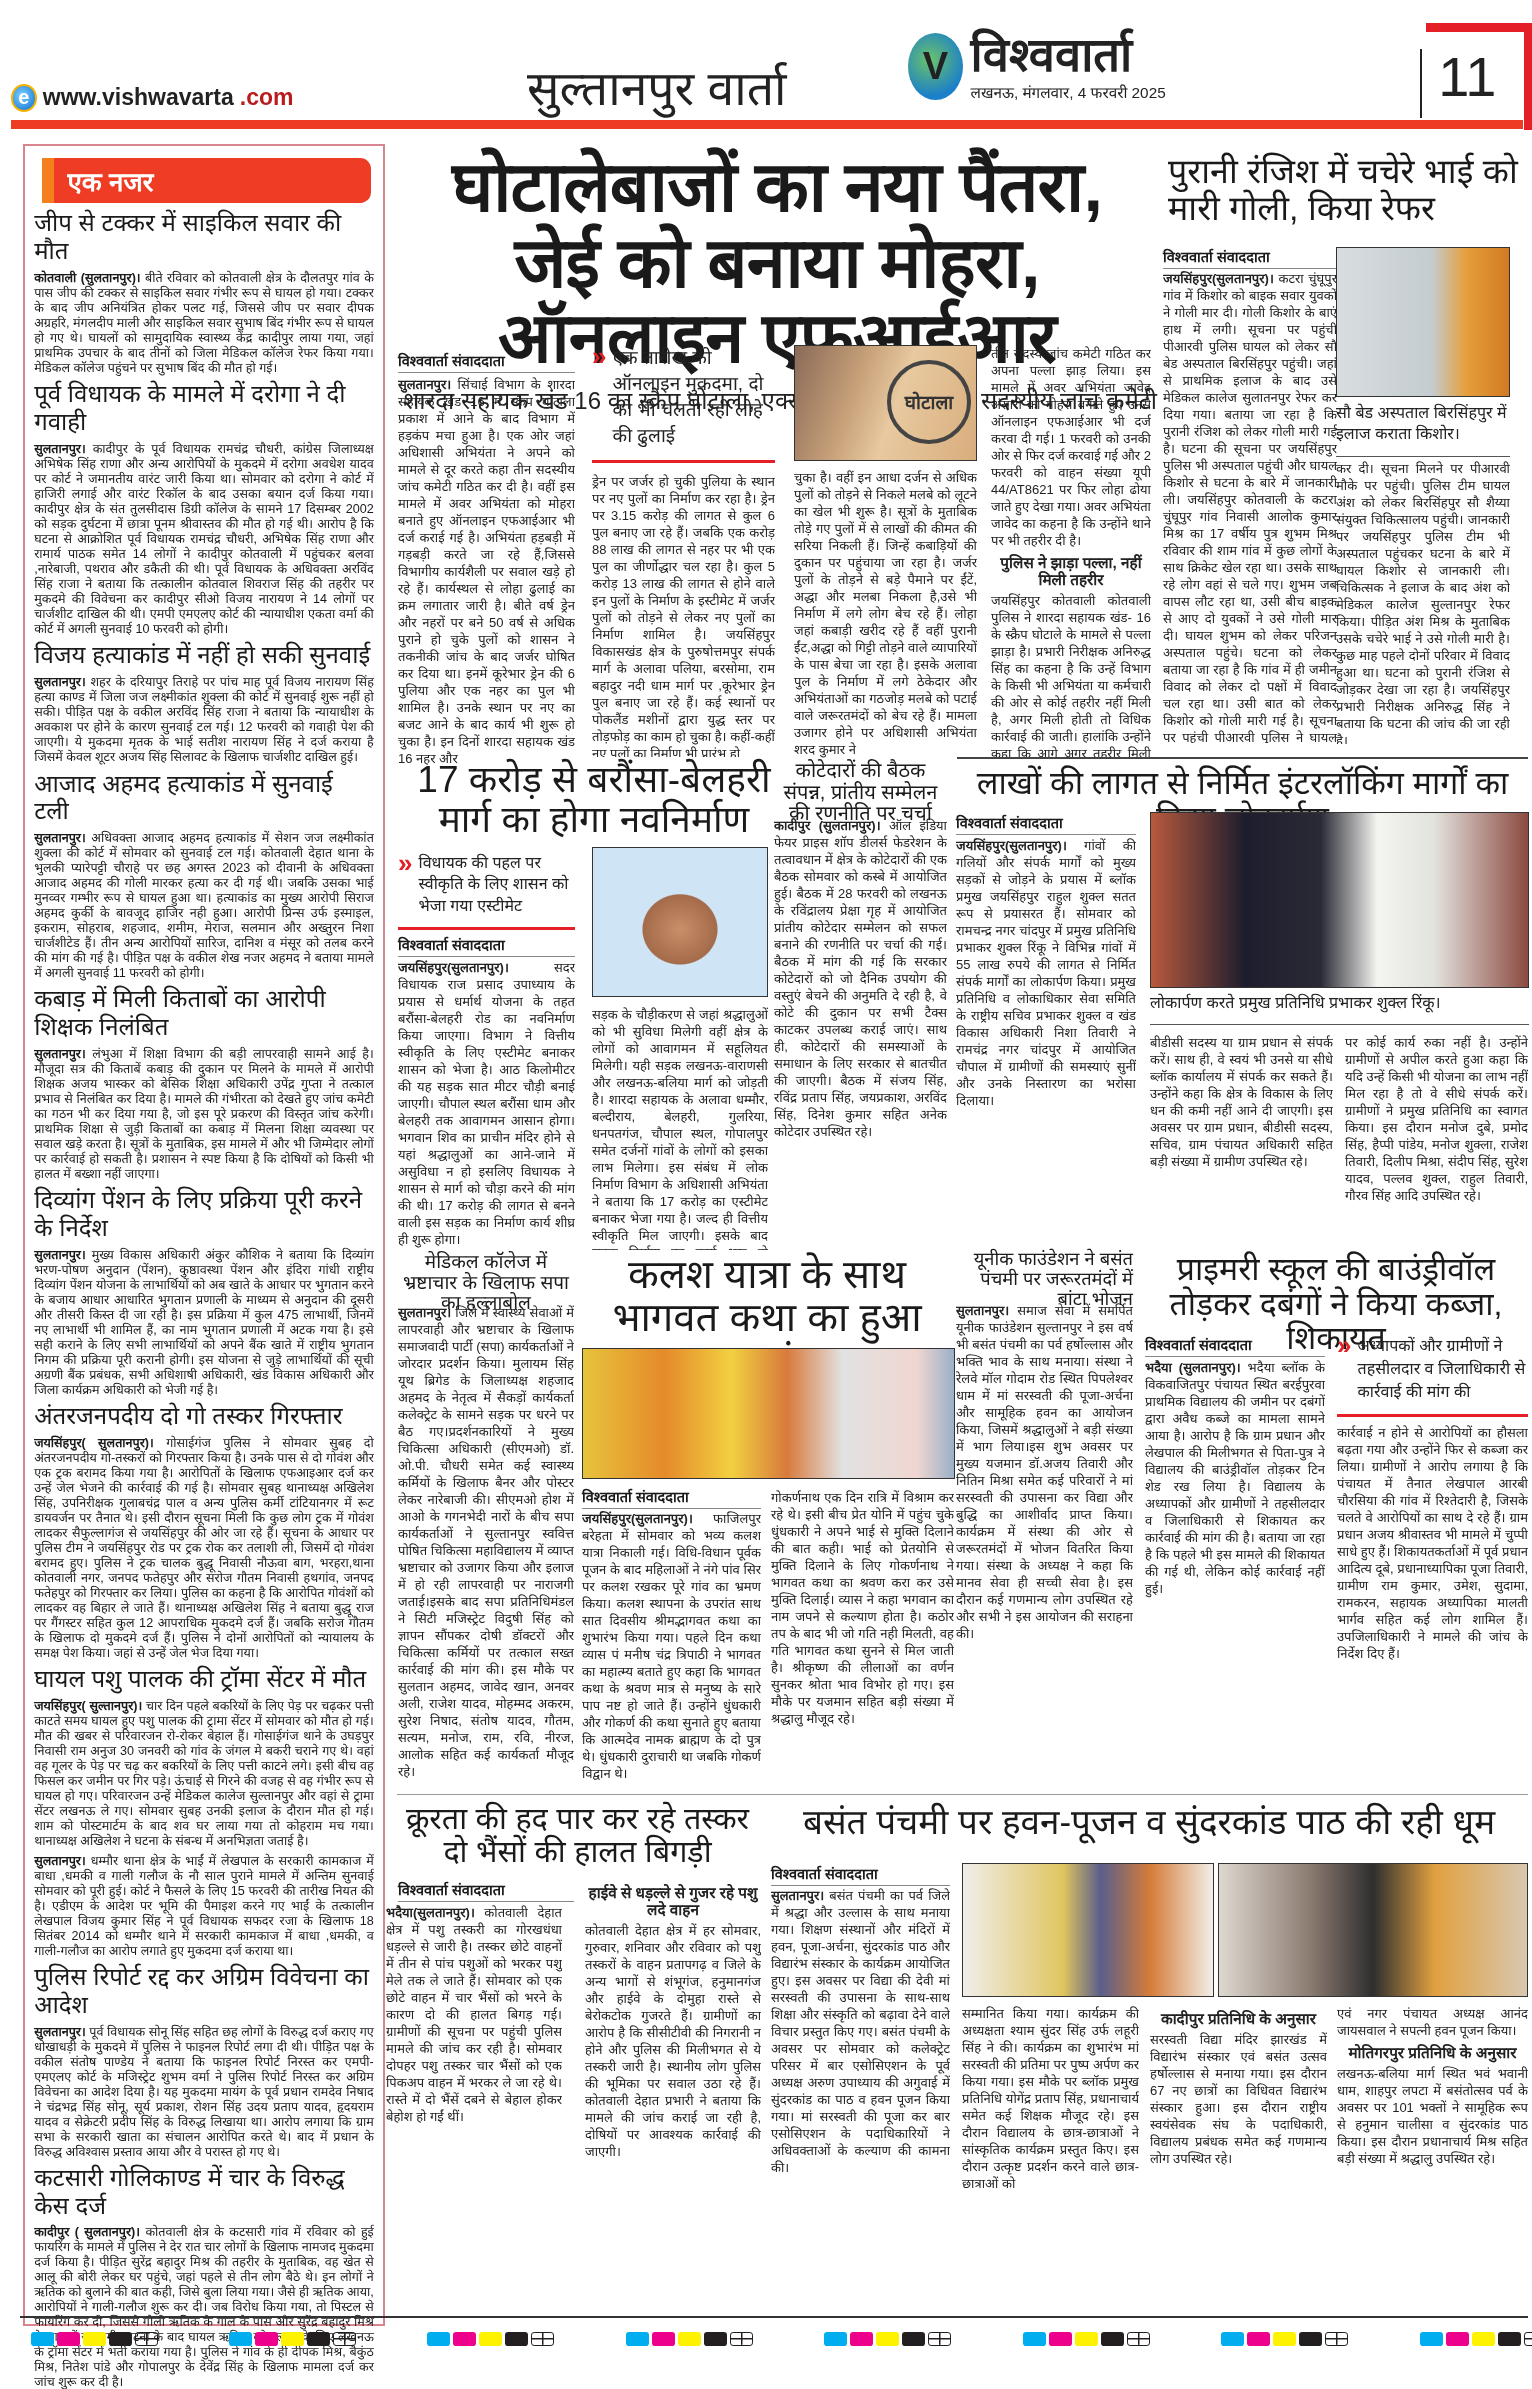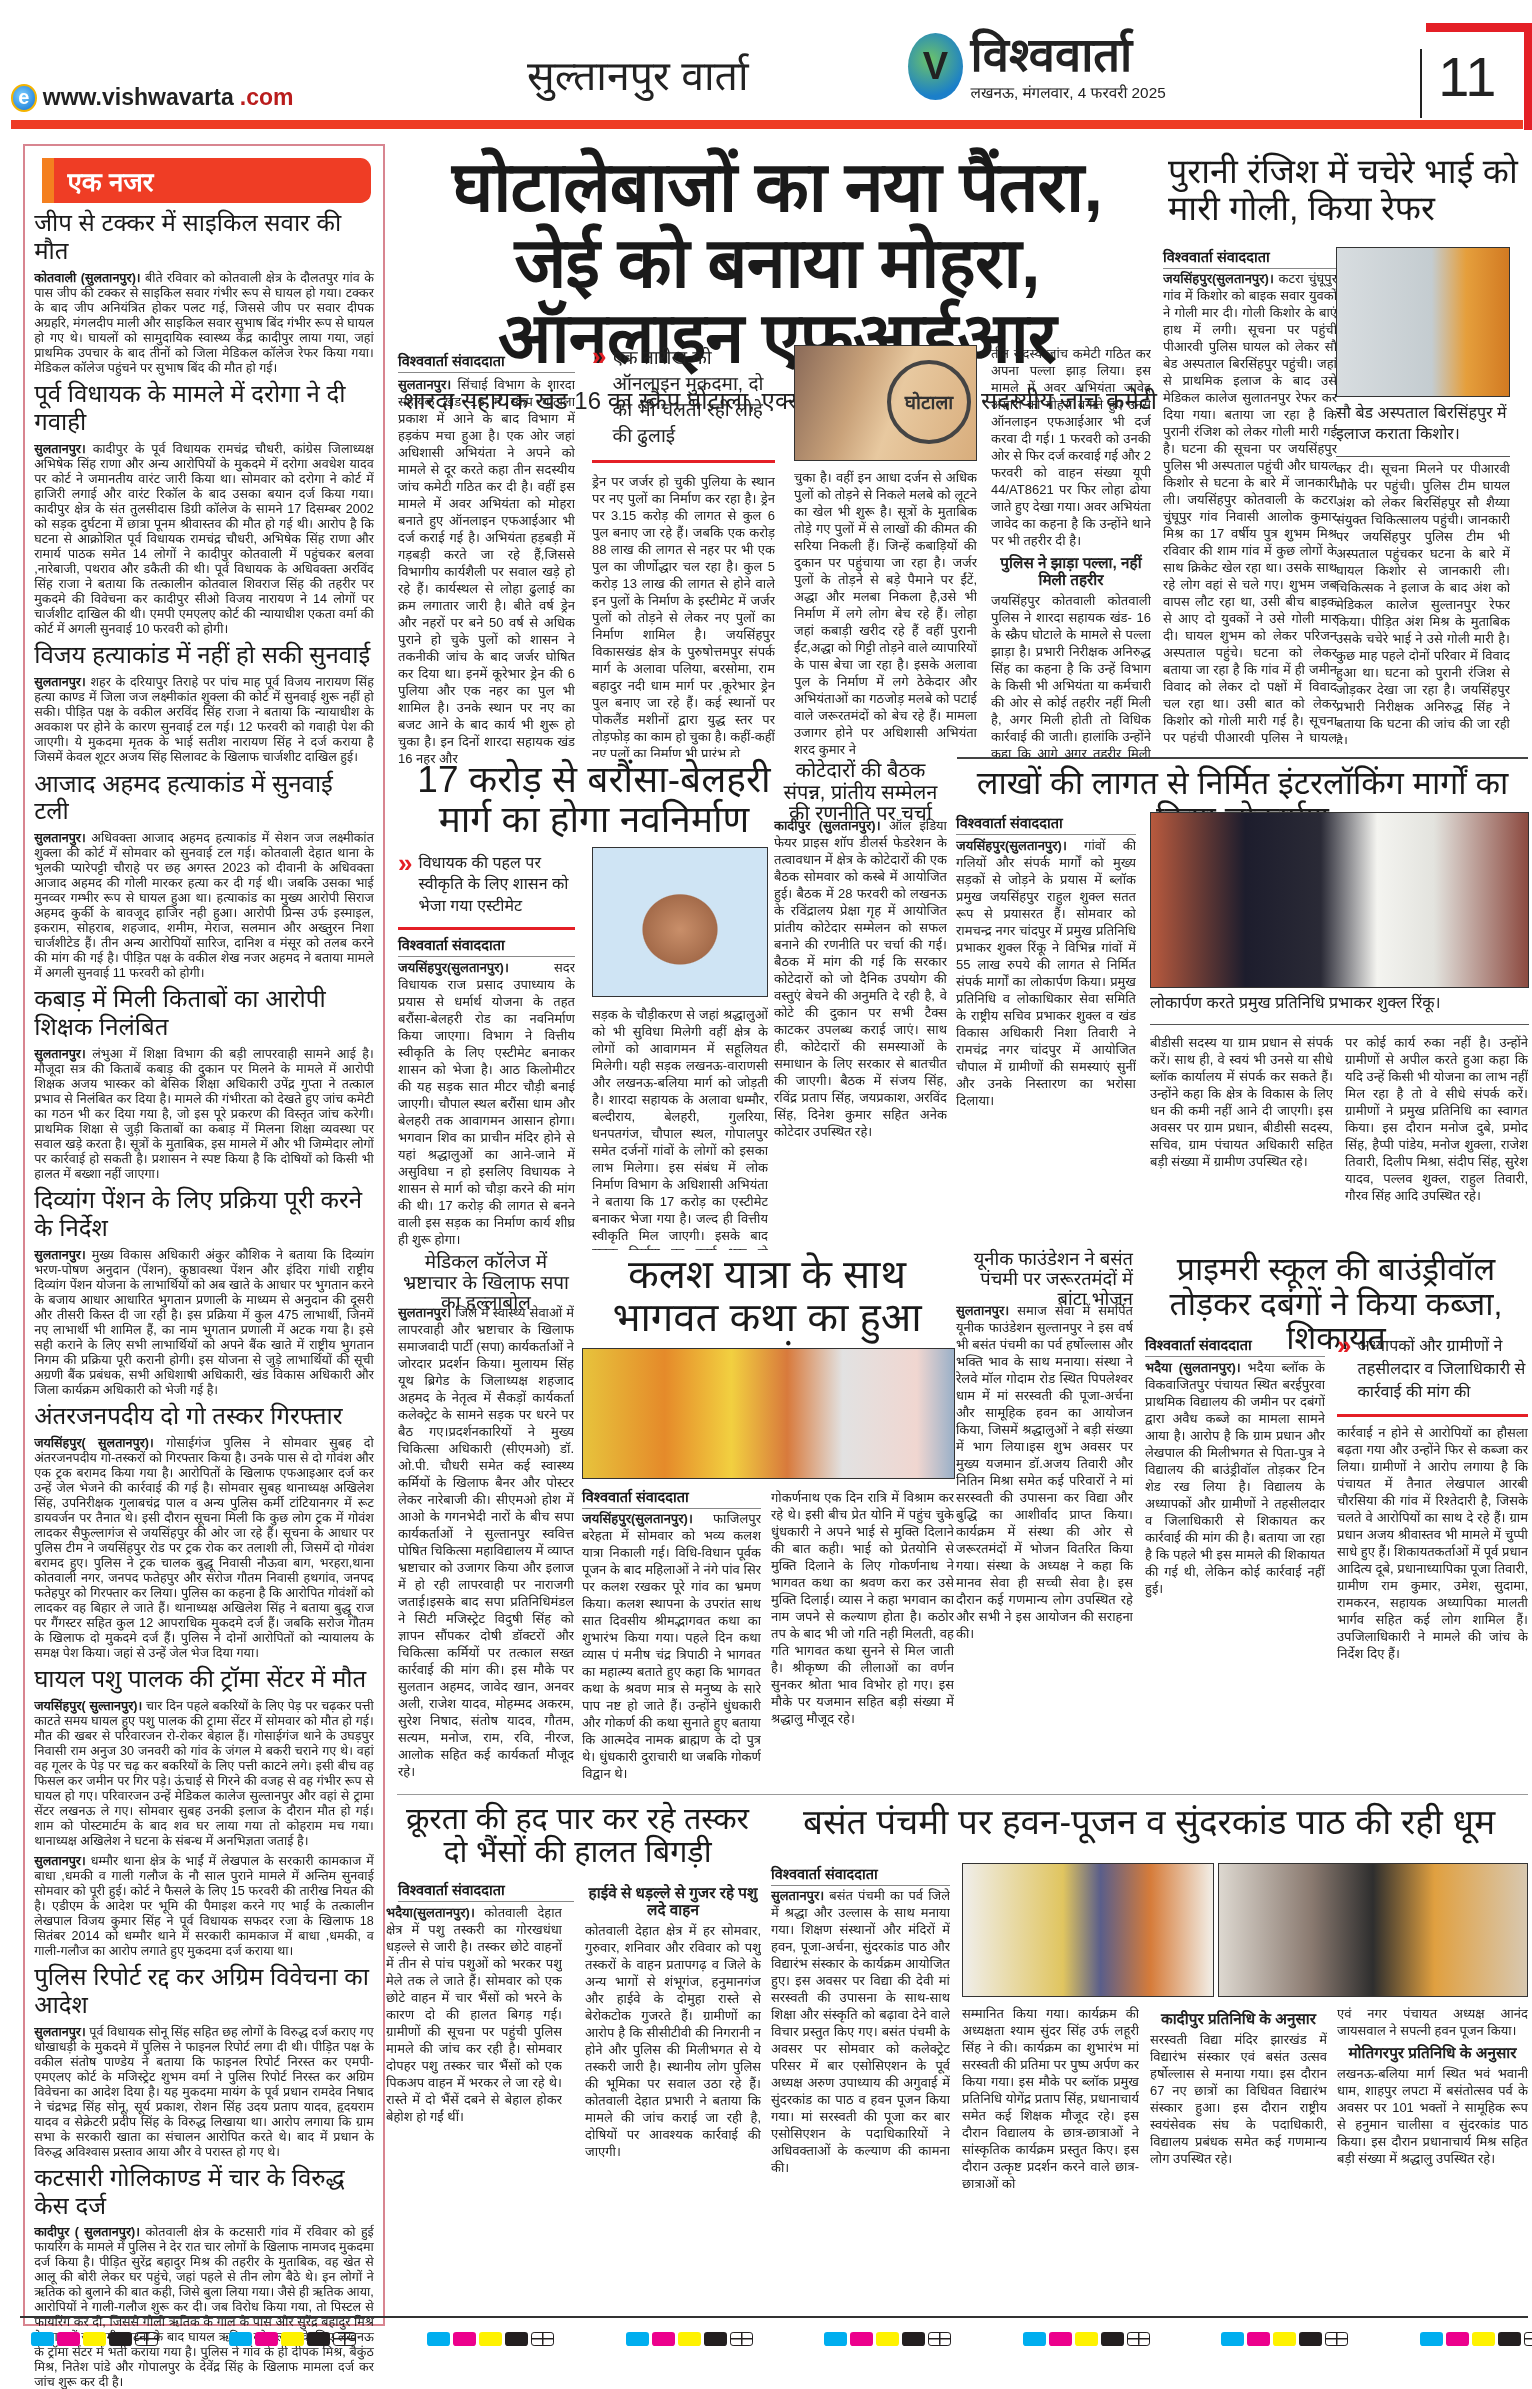--- a/index.html
+++ b/index.html
@@ -1,21 +1,21 @@
 <!DOCTYPE html>
 <html style="font-size:12.2px"><head>
 <meta charset="utf-8">
 <style>
 *{box-sizing:border-box;margin:0;padding:0}
 body{width:1533px;height:2389px;background:#fff;font-family:"Liberation Sans","DejaVu Sans",sans-serif;color:#1a1a1a;position:relative;overflow:hidden}
 .hdr{position:absolute;left:0;top:0;width:1533px;height:130px}
 .site{position:absolute;left:10.7px;top:84px;display:flex;align-items:center;gap:6.1px;font-size:23px;font-weight:bold;color:#222}
 .site .ie{width:26px;height:27.5px;border-radius:50%;background:radial-gradient(circle at 40% 40%,#7fd0ff,#0a6ed1);border:2.3px solid #f5b400;display:flex;align-items:center;justify-content:center;color:#fff;font-size:20px;font-weight:bold}
 .site .dom{color:#b91c1c;font-weight:bold}
-.section-title{position:absolute;left:527px;top:46px;font-size:41px;color:#222}
+.section-title{position:absolute;left:527px;top:54px;font-size:48px;color:#222}
 .logo{position:absolute;left:908px;top:30.5px;display:flex;align-items:center;gap:7.6px}
 .logo .globe{width:55px;height:67px;border-radius:50%;background:radial-gradient(circle at 40% 40%,#6cc36a,#1b7fc9 70%);display:flex;align-items:center;justify-content:center;font-size:38px;font-weight:bold;color:#222}
 .logo .name{font-size:47px;font-weight:bold;color:#222;line-height:1}
 .logo .dateline{font-size:15.3px;color:#222;margin-top:4.6px}
 .pgbox{position:absolute;left:1426px;top:23px;width:107px;height:107px;border-top:9.2px solid #e41f26;border-right:9.2px solid #e41f26}
 .pgbox .sep{position:absolute;left:-6.1px;top:17px;width:2.3px;height:69px;background:#222}
 .pgbox .num{position:absolute;left:12.2px;top:12.2px;font-size:56px;color:#222;font-family:"Liberation Sans Narrow","Liberation Sans",sans-serif}
 .redbar{position:absolute;left:10.7px;top:120px;width:1512px;height:9.2px;background:#ee3b24}
 .leftbox{position:absolute;left:23px;top:144px;width:362px;height:2182px;border:2.3px solid #d88590;padding:10.7px 9.2px}
 .eknazar{background:#ef3d25;border-left:12.2px solid #f47f1f;border-radius:0 10.7px 10.7px 0;color:#fff;font-size:26px;font-weight:bold;padding:4.6px 13.7px;margin:1.5px 3.1px 6.1px 7.6px}

